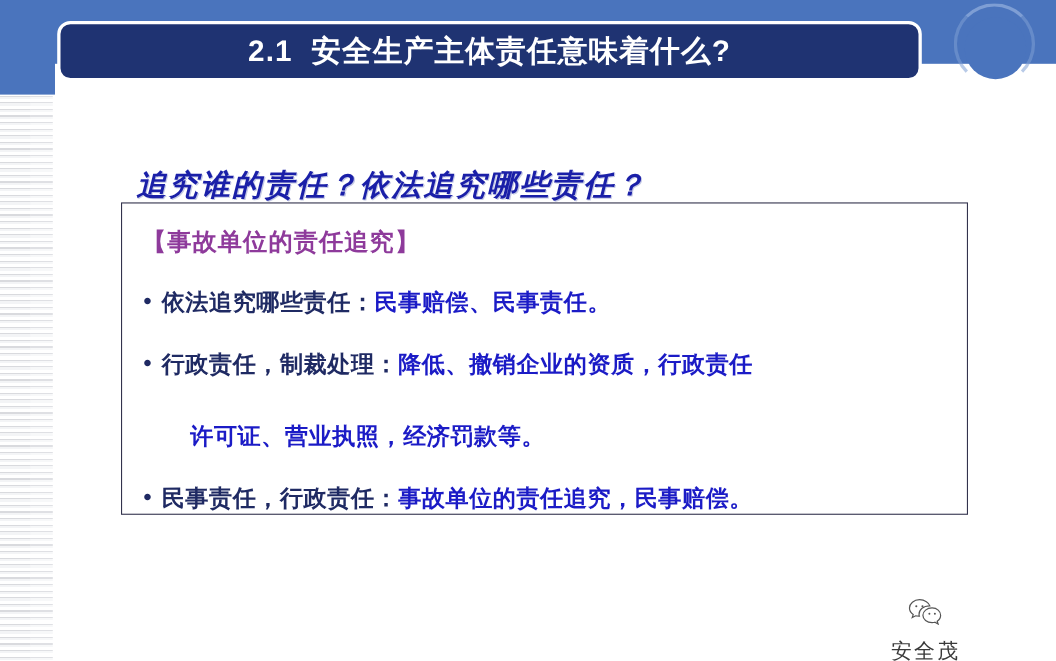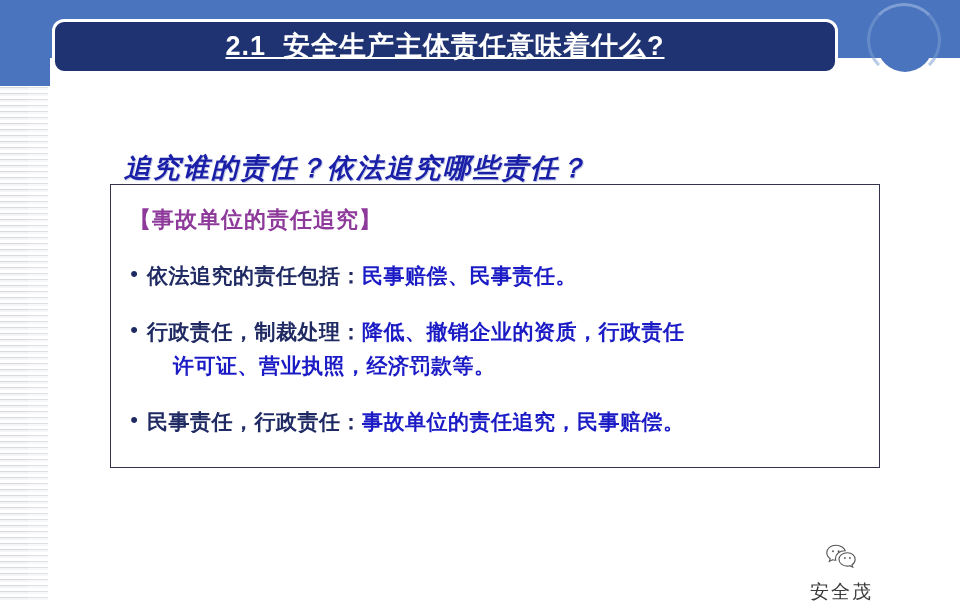--- a/index.html
+++ b/index.html
@@ -109,21 +109,20 @@
     align-items: center;
     justify-content: center;
   }
   .title-text {
     color: #ffffff;
     font-size: 27px;
     font-weight: bold;
     letter-spacing: 1px;
     white-space: pre;
     line-height: 1;
-    text-decoration: underline;
   }
 
   
   .subtitle {
     position: absolute;
     left: 124px;
     top: 103px;
     color: #1a1fa8;
     font-size: 27px;
     font-weight: bold;
@@ -186,20 +185,21 @@
   }
   .seg-dark {
     color: #1f2a63;
   }
   .seg-blue {
     color: #1b1bc6;
   }
   .bullet-line2 {
     display: block;
     margin-left: 26px;
+    margin-top: 32px;
   }
 
   
   .footer-logo {
     position: absolute;
     left: 810px;
     top: 543px;
     display: flex;
     align-items: center;
     gap: 9px;
@@ -238,21 +238,21 @@
 
   <div class="content-box">
 
     <div class="box-header">【事故单位的责任追究】</div>
 
     <div class="bullets">
 
       <div class="bullet-row">
         <div class="bullet-dot">•</div>
         <div class="bullet-body">
-          <span class="seg-dark">依法追究的责任包括：</span><span class="seg-blue">民事赔偿、民事责任。</span>
+          <span class="seg-dark">依法追究哪些责任：</span><span class="seg-blue">民事赔偿、民事责任。</span>
         </div>
       </div>
 
       <div class="bullet-row">
         <div class="bullet-dot">•</div>
         <div class="bullet-body">
           <span class="seg-dark">行政责任，制裁处理：</span><span class="seg-blue">降低、撤销企业的资质，行政责任</span><span class="seg-blue bullet-line2">许可证、营业执照，经济罚款等。</span>
         </div>
       </div>
 

